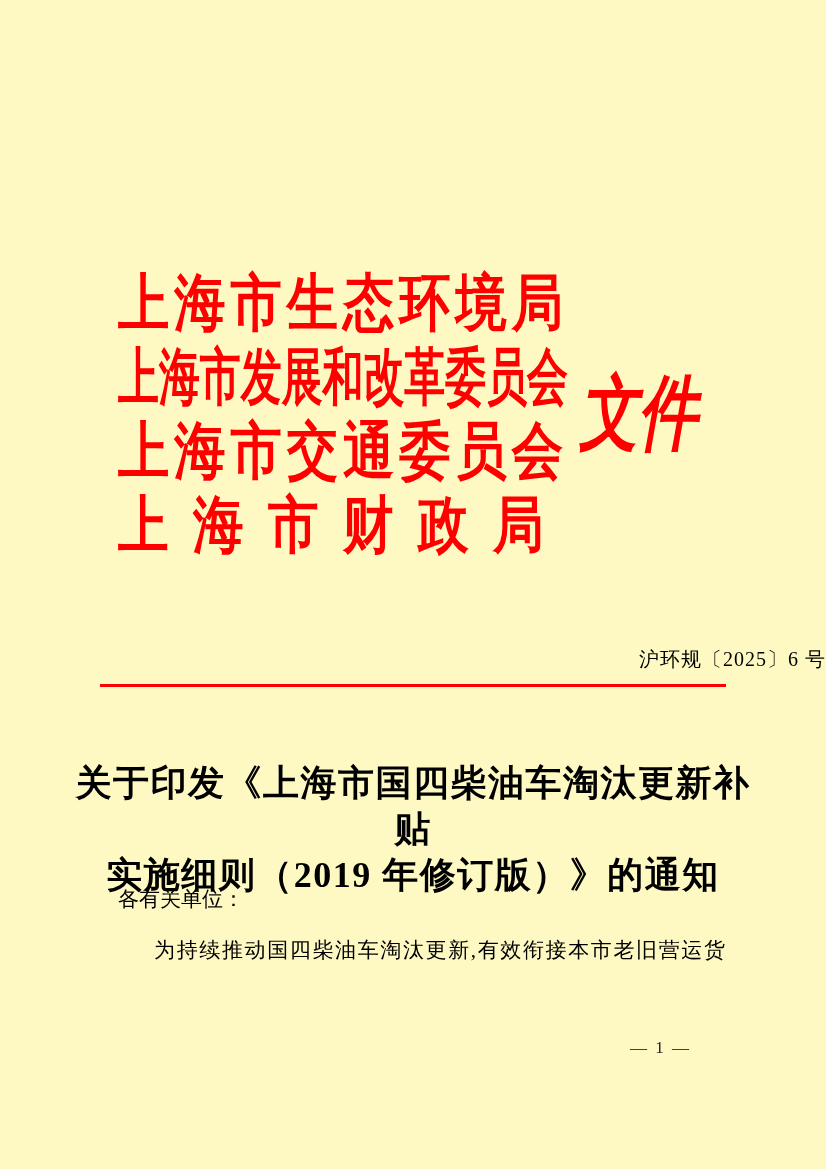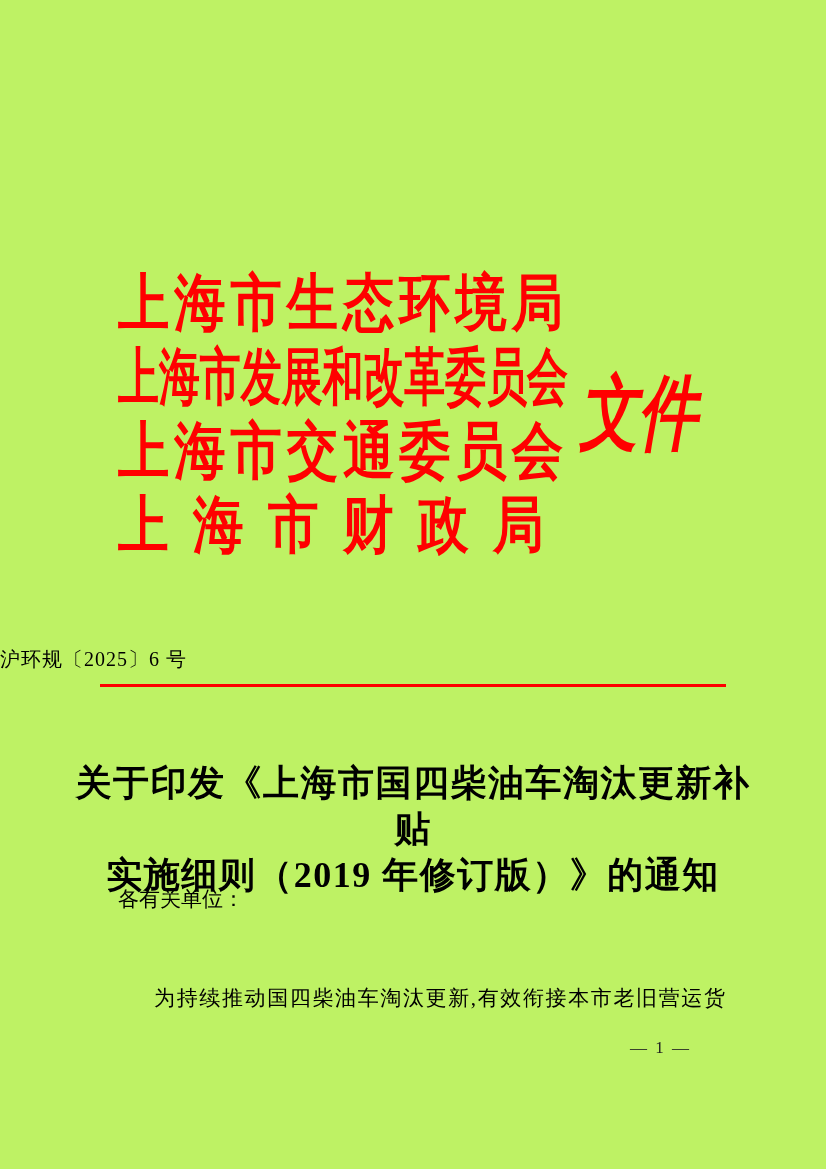--- a/index.html
+++ b/index.html
@@ -1,20 +1,20 @@
 <!DOCTYPE html>
 <html><head>
 <meta charset="utf-8">
 <style>
   html, body { margin: 0; padding: 0; background: #ffffff; }
   .page {
     position: relative;
     width: 826px;
     height: 1169px;
-    background: #bef264;
+    background: #fef9c3;
     overflow: hidden;
     font-family: "Liberation Serif", "DejaVu Serif", serif;
     color: #000000;
   }
 
   
   .letterhead {
     position: absolute;
     left: 118px;
     top: 266px;
@@ -50,21 +50,21 @@
     transform: skewX(-10deg) scaleX(0.72);
     transform-origin: 0 50%;
   }
 
   
   .doc-number {
     position: absolute;
     top: 646px;
     left: 0;
     width: 826px;
-    text-align: left;
+    text-align: right;
     font-size: 20px;
     line-height: 26px;
     letter-spacing: 1px;
   }
   .red-rule {
     position: absolute;
     top: 684px;
     left: 100px;
     width: 626px;
     height: 3px;
@@ -94,21 +94,20 @@
   }
   .para-line {
     position: absolute;
     font-size: 21px;
     line-height: 28px;
     text-align: justify;
     text-align-last: justify;
     white-space: nowrap;
     display: flex;
     justify-content: center;
-    margin-top: 48px;
   }
   .para-line span { flex: 0 0 auto; }
   .para-line-1 { top: 936px; left: 154px; width: 571px; }
   .para-line-2 { top: 982px; left: 110px; width: 615px; }
   
   .para-line .stretch {
     width: 100%;
     display: inline-block;
     text-align: justify;
     text-align-last: justify;

